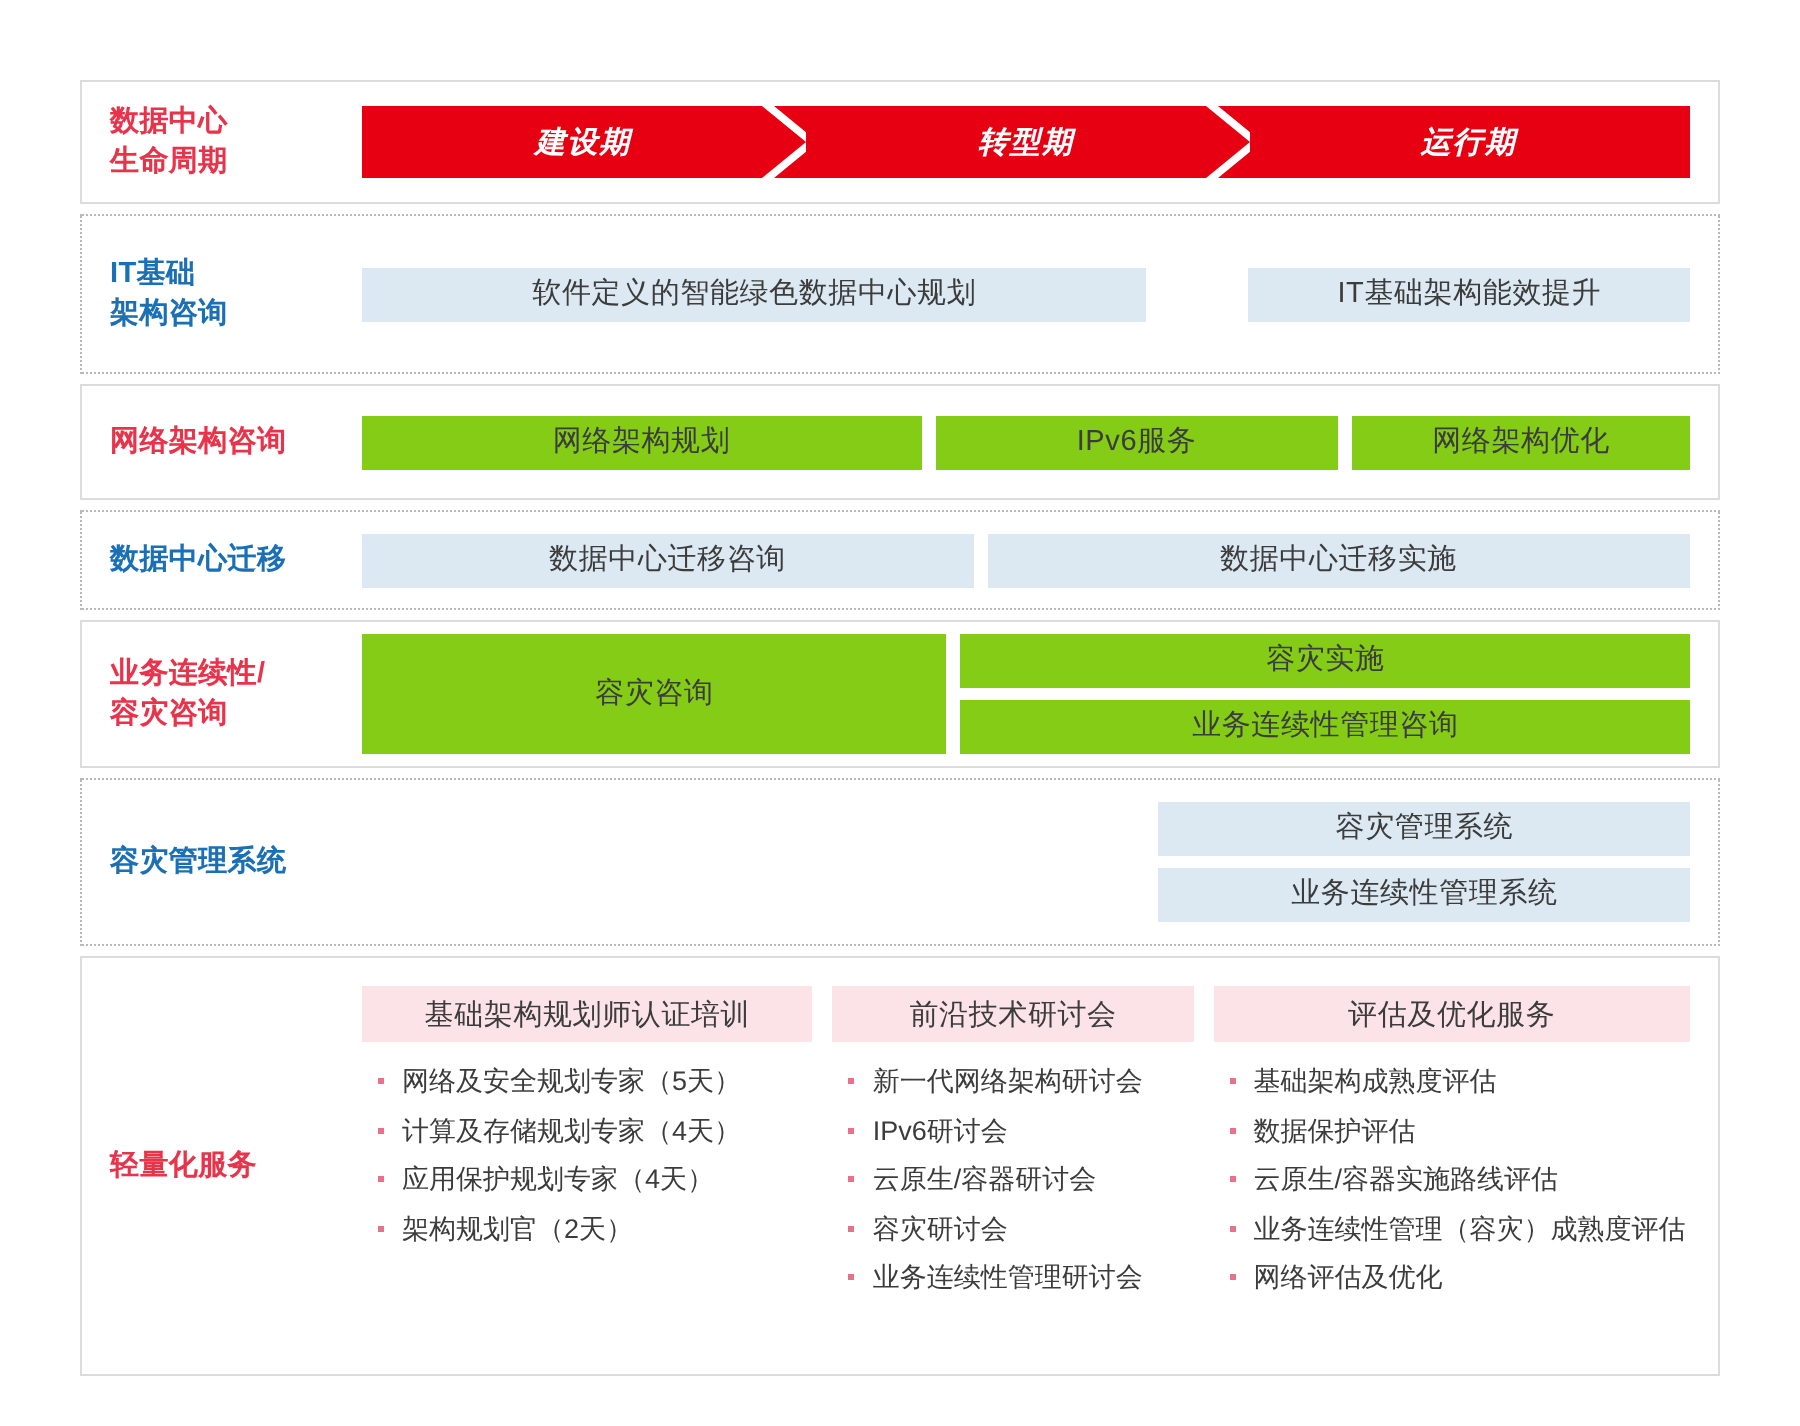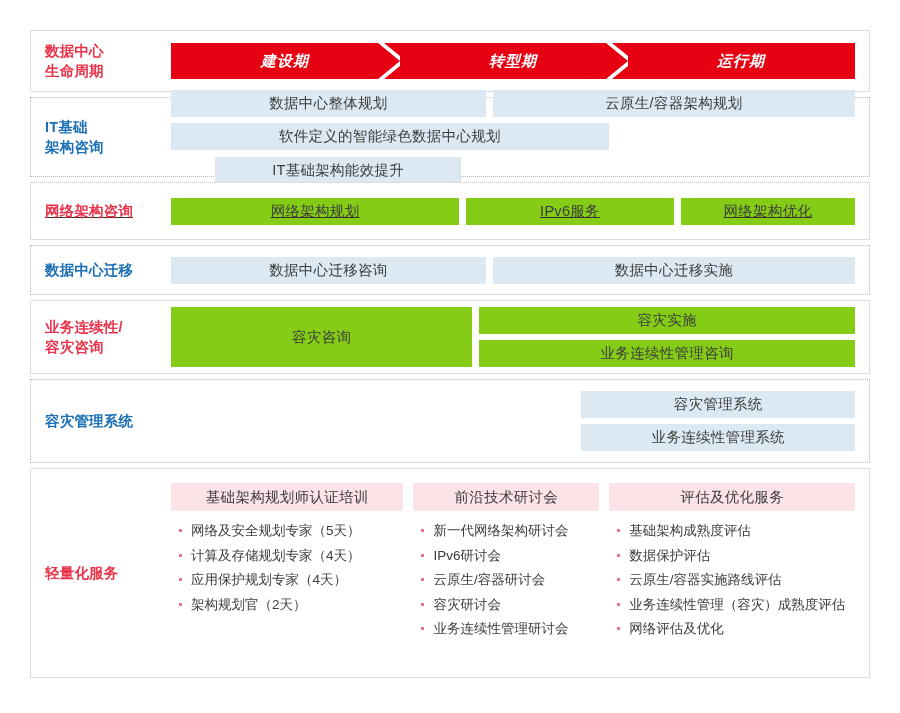--- a/index.html
+++ b/index.html
@@ -14,21 +14,21 @@
     color: #333333;
     overflow: hidden;
   }
 
   .canvas {
     position: relative;
     width: 900px;
     height: 696px;
     background: #ffffff;
     box-sizing: border-box;
-    padding: 30px;
+    padding: 40px;
   }
 
   
   .row {
     position: relative;
     box-sizing: border-box;
     display: flex;
     align-items: center;
     background: #ffffff;
     margin-bottom: 5px;
@@ -104,21 +104,21 @@
     right: -1px;
     width: 22px;
     height: 100%;
     z-index: 3;
     pointer-events: none;
   }
   .arrow-seg:last-child .notch { display: none; }
 
   
   .row-it   { height: 80px; }
-  .row-net  { height: 58px; text-decoration: underline; }
+  .row-net  { height: 58px; }
   .row-mig  { height: 50px; }
   .row-bcdr { height: 74px; }
   .row-drms { height: 84px; }
   .row-light{
     height: 210px;
     align-items: stretch;
     margin-bottom: 0;
   }
 
   
@@ -222,24 +222,20 @@
 
         </div>
       </div>
     </div>
   </div>
 
   <div class="row dotted row-it">
     <div class="row-label label-blue">IT基础
 架构咨询</div>
     <div class="row-body">
-      <div class="chip-line">
-        <div class="chip chip-blue w-it-a">数据中心整体规划</div>
-        <div class="chip chip-blue w-it-b">云原生/容器架构规划</div>
-      </div>
       <div class="chip-line">
         <div class="chip chip-blue w-it-c">软件定义的智能绿色数据中心规划</div>
         <div class="chip chip-blue w-it-d">IT基础架构能效提升</div>
       </div>
     </div>
   </div>
 
   <div class="row solid row-net">
     <div class="row-label label-red">网络架构咨询</div>
     <div class="row-body">

